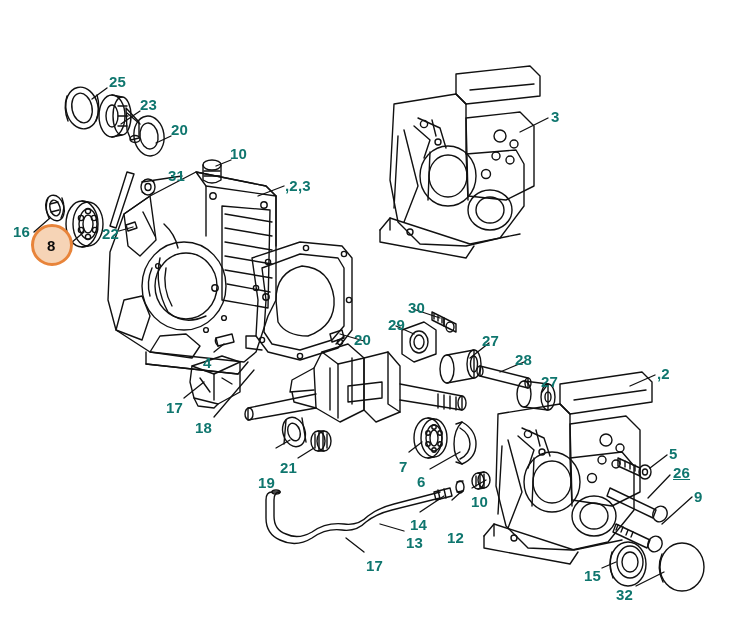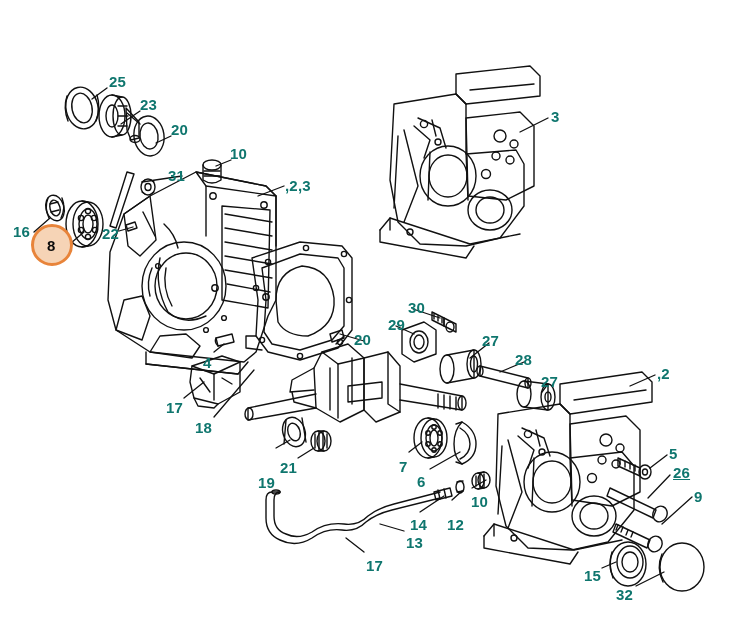--- a/index.html
+++ b/index.html
@@ -477,21 +477,21 @@
       <div class="callout" style="left: 541px; top: 374px;">27</div>
       <div class="callout" style="left: 657px; top: 366px;">,2</div>
       <div class="callout" style="left: 258px; top: 445px; margin-top: 30px;">19</div>
       <div class="callout" style="left: 280px; top: 460px;">21</div>
       <div class="callout" style="left: 399px; top: 459px;">7</div>
       <div class="callout" style="left: 417px; top: 474px;">6</div>
       <div class="callout" style="left: 669px; top: 446px;">5</div>
       <div class="callout" style="left: 673px; top: 465px; text-decoration: underline;">26</div>
       <div class="callout" style="left: 694px; top: 489px;">9</div>
       <div class="callout" style="left: 471px; top: 494px;">10</div>
-      <div class="callout" style="left: 447px; top: 517px;">12</div>
+      <div class="callout" style="left: 447px; top: 530px;">12</div>
       <div class="callout" style="left: 410px; top: 517px;">14</div>
       <div class="callout" style="left: 406px; top: 535px;">13</div>
       <div class="callout" style="left: 366px; top: 558px;">17</div>
       <div class="callout" style="left: 584px; top: 568px;">15</div>
       <div class="callout" style="left: 616px; top: 587px;">32</div>
     </div>
 
 </div>
 
 </body></html>

